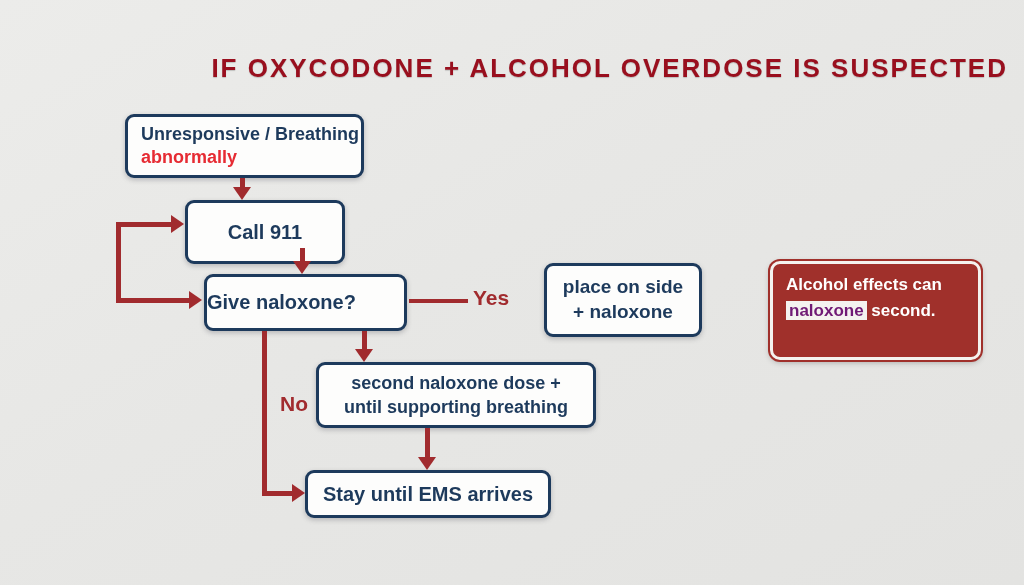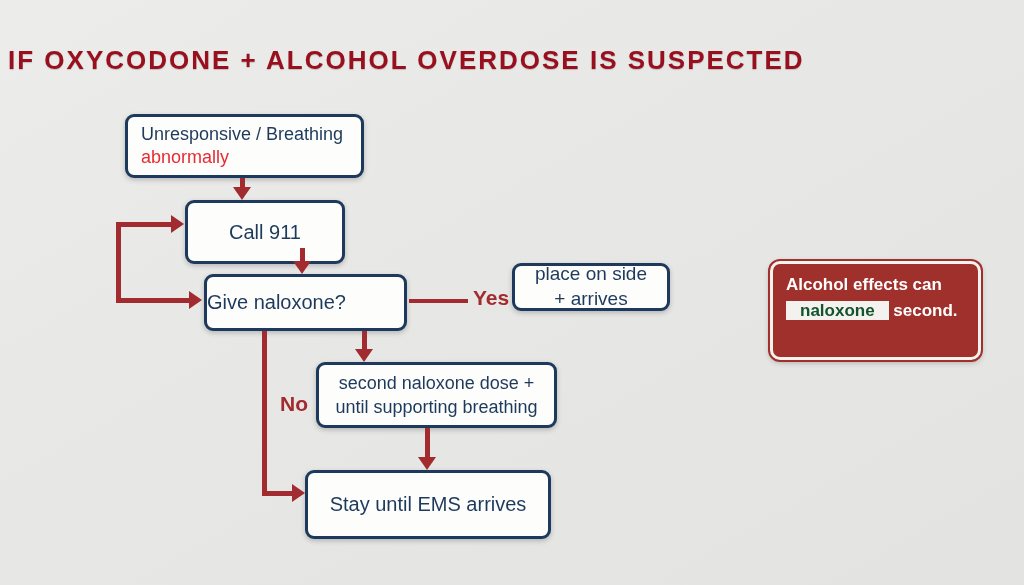--- a/index.html
+++ b/index.html
@@ -9,46 +9,46 @@
     -webkit-font-smoothing:antialiased;
   }
   .stage{
     position:relative;
     width:1024px;height:585px;
     overflow:hidden;
     background:linear-gradient(150deg,#ececea 0%,#e7e7e5 45%,#e3e3e1 100%);
   }
   .title{
     position:absolute;left:0;right:0;top:37px;
-    text-align:left;
+    text-align:right;
     color:#990f1e;
     font-size:26px;font-weight:bold;
     letter-spacing:2px;
     text-shadow:0 1px 1px rgba(0,0,0,.18);
-    margin:8px;
+    margin:16px;
   }
   
   .node{
     position:absolute;
     background:#fdfdfc;
     border:3px solid #1d3a5c;
     border-radius:9px;
     box-shadow:0 2px 5px rgba(70,70,80,.3);
     color:#1d3a5c;
-    font-weight:normal;
+    font-weight:bold;
     display:flex;flex-direction:column;justify-content:center;
     box-sizing:border-box;
     white-space:nowrap;
   }
   .n1{left:125px;top:114px;width:239px;height:64px;padding-left:13px;align-items:flex-start;font-size:18px;line-height:1.3;}
   .n2{left:185px;top:200px;width:160px;height:64px;align-items:center;font-size:20px;}
   .n3{left:204px;top:274px;width:203px;height:57px;align-items:flex-start;font-size:20px;}
-  .n4{left:512px;top:263px;width:158px;height:48px;align-items:center;font-size:19px;line-height:1.3;}
-  .n5{left:316px;top:362px;width:241px;height:66px;align-items:center;font-size:18px;line-height:1.35;}
-  .n6{left:305px;top:470px;width:246px;height:69px;align-items:center;font-size:20px;}
+  .n4{left:544px;top:263px;width:158px;height:74px;align-items:center;font-size:19px;line-height:1.3;}
+  .n5{left:316px;top:362px;width:280px;height:66px;align-items:center;font-size:18px;line-height:1.35;}
+  .n6{left:305px;top:470px;width:246px;height:48px;align-items:center;font-size:20px;}
   .bright-red{color:#e62b33;}
   
   .stem{position:absolute;background:#a12b2e;}
   .head{position:absolute;width:0;height:0;}
   .head.down{border-left:9px solid transparent;border-right:9px solid transparent;border-top:13px solid #a12b2e;}
   .head.right{border-top:9px solid transparent;border-bottom:9px solid transparent;border-left:13px solid #a12b2e;}
   .a1s{left:240px;top:178px;width:5px;height:11px;}   .a1h{left:233px;top:187px;}
   .a2s{left:300px;top:248px;width:5px;height:14px;}   .a2h{left:293px;top:261px;}
   .a3s{left:362px;top:331px;width:5px;height:19px;}   .a3h{left:355px;top:349px;}
   .a4s{left:425px;top:428px;width:5px;height:30px;}   .a4h{left:418px;top:457px;}
@@ -68,21 +68,21 @@
     background:#a0302b;
     border:3px solid #f4f2ef;
     border-radius:10px;
     box-shadow:0 0 0 2px #a0302b, 0 2px 6px rgba(0,0,0,.3);
     color:#fff;font-weight:bold;font-size:17px;line-height:1.5;
     padding:8px 0 0 13px;
     box-sizing:border-box;
     white-space:nowrap;
     margin-left:45px;
   }
-  .hl{background:#f4f2ef;color:#14532d;padding:0 14px;}
+  .hl{background:#f4f2ef;color:#701a75;padding:0 3px;}
 </style>
 </head>
 <body>
 
 <div class="stage">
 
   <h1 class="title">IF OXYCODONE + ALCOHOL OVERDOSE IS SUSPECTED</h1>
 
   <div class="node n1">
     <span>Unresponsive / Breathing</span>
@@ -92,21 +92,21 @@
   <div class="node n2">
     <span>Call 911</span>
   </div>
 
   <div class="node n3">
     <span>Give naloxone?</span>
   </div>
 
   <div class="node n4">
     <span>place on side</span>
-    <span>+ arrives</span>
+    <span>+ naloxone</span>
   </div>
 
   <div class="node n5">
     <span>second naloxone dose +</span>
     <span>until supporting breathing</span>
   </div>
 
   <div class="node n6">
     <span>Stay until EMS arrives</span>
   </div>

